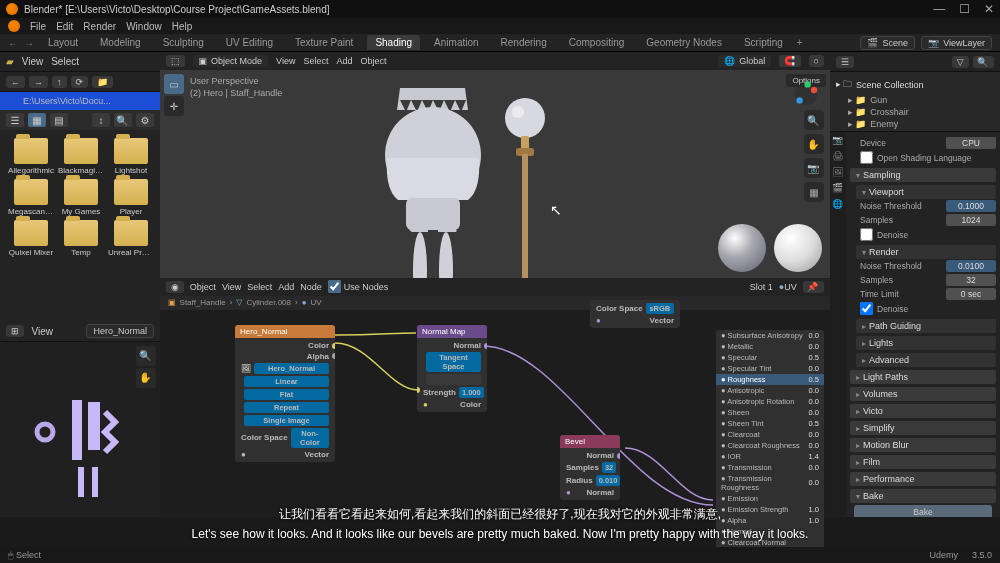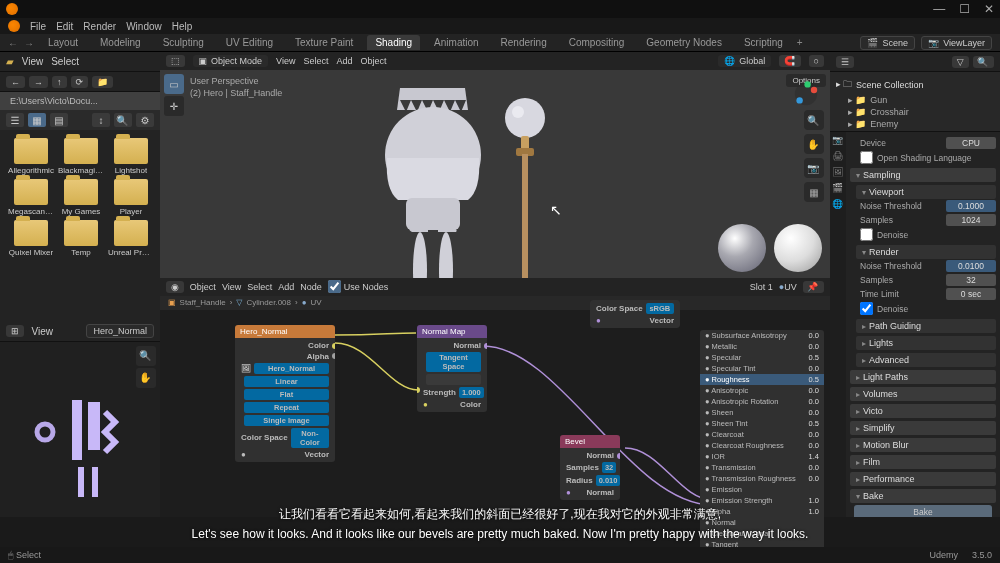--- a/index.html
+++ b/index.html
@@ -10,21 +10,21 @@
   .menubar { background:#181818; height:16px; display:flex; align-items:center; gap:10px; padding:0 8px; }
   .menubar span { color:#bbb; font-size:10px; }
   .workspace-tabs { background:#232323; height:18px; display:flex; align-items:center; gap:6px; padding:0 8px; border-bottom:1px solid #000; }
   .ws-tab { padding:2px 8px; color:#999; font-size:10px; border-radius:3px 3px 0 0; }
   .ws-tab.active { background:#3a3a3a; color:#fff; }
   .ws-right { margin-left:auto; display:flex; gap:6px; align-items:center; }
   .scene-box { background:#2a2a2a; border:1px solid #444; padding:1px 6px; border-radius:3px; color:#ccc; font-size:9px; display:flex; align-items:center; gap:4px; }
   .main { display:flex; height:465px; }
   .left-col { width:160px; display:flex; flex-direction:column; }
   .toolbar-strip { background:#232323; height:20px; display:flex; align-items:center; padding:0 6px; gap:8px; border-bottom:1px solid #111; }
-  .path-bar { background:#404040; height:18px; display:flex; align-items:center; padding:0 10px; font-size:9px; color:#bbb; }
+  .path-bar { background:#1d4ed8; height:18px; display:flex; align-items:center; padding:0 23px; font-size:9px; color:#bbb; }
   .filter-bar { background:#2a2a2a; height:20px; display:flex; align-items:center; padding:0 6px; gap:4px; }
   .disp-btn { background:#3a3a3a; width:18px; height:14px; border-radius:2px; display:flex; align-items:center; justify-content:center; color:#ccc; }
   .disp-btn.active { background:#4a6a8a; }
   .file-grid { background:#232323; flex:1; padding:8px; display:grid; grid-template-columns:1fr 1fr 1fr; gap:4px; align-content:start; }
   .folder { display:flex; flex-direction:column; align-items:center; gap:2px; }
   .folder-icon { width:34px; height:26px; background:linear-gradient(#e8c878,#d4b050); border-radius:2px; position:relative; }
   .folder-icon::before { content:""; position:absolute; top:-4px; left:2px; width:14px; height:5px; background:#d4b050; border-radius:2px 2px 0 0; }
   .folder-label { color:#ccc; font-size:8px; text-align:center; max-width:46px; overflow:hidden; text-overflow:ellipsis; white-space:nowrap; }
   .center-col { flex:1; display:flex; flex-direction:column; background:#393939; }
   .vp-header { background:#232323; height:18px; display:flex; align-items:center; padding:0 6px; gap:8px; font-size:9px; }
@@ -61,39 +61,40 @@
   .ne-header { background:#232323; height:18px; display:flex; align-items:center; padding:0 6px; gap:6px; font-size:9px; }
   .ne-header .grow { flex:1; }
   .ne-breadcrumb { background:#282828; height:14px; display:flex; align-items:center; padding:0 8px; gap:4px; font-size:8px; color:#999; }
   .node { position:absolute; border-radius:3px; overflow:hidden; font-size:8px; }
   .node-h { padding:2px 5px; color:#fff; font-size:8px; }
   .node-body { background:#303030; padding:2px 4px; }
   .node-row { display:flex; justify-content:space-between; padding:1px 2px; color:#bbb; align-items:center;font-weight:bold; }
   .node-row .field { background:#0369a1; padding:1px 3px; border-radius:2px; flex:1; margin-left:3px; font-size:7.5px; text-align:center; }
   .socket-out { position:absolute; right:-3px; width:6px; height:6px; border-radius:50%; }
   .socket-in { position:absolute; left:-3px; width:6px; height:6px; border-radius:50%; }
-  .shader-list { position:absolute; right:6px; top:20px; width:124px; background:#303030; border-radius:3px; }
+  .shader-list { position:absolute; right:6px; top:20px; width:108px; background:#303030; border-radius:3px; }
   .sl-row { display:flex; justify-content:space-between; padding:1px 5px; font-size:7.5px; color:#bbb; align-items:center; }
   .sl-row.hl { background:#3a5a7a; color:#fff; }
   .sl-val { color:#ddd; }
   svg.wire { position:absolute; top:0; left:0; pointer-events:none; }
   .uv-disp { background:#202020; flex:1; position:relative; }
   .subtitle { position:absolute; bottom:40px; left:0; right:0; text-align:center; color:#fff; font-size:12px; text-shadow:0 0 3px #000; }
   .subtitle-en { position:absolute; bottom:22px; left:0; right:0; text-align:center; color:#fff; font-size:12px; text-shadow:0 0 3px #000; }
   .statusbar { position:absolute; bottom:0; left:0; right:0; height:16px; background:#181818; display:flex; align-items:center; justify-content:space-between; padding:0 8px; font-size:9px; color:#999; }
   .blender-icon { width:12px; height:12px; border-radius:50%; background:radial-gradient(circle at 40% 40%, #fb8500, #e07000); display:inline-block; }
   .btn-like { background:#383838; padding:1px 5px; border-radius:3px; color:#ccc; font-size:9px; }
   .wide-btn { background:#3a3a3a; border-radius:3px; text-align:center; padding:2px; font-size:8.5px; color:#ccc; margin:2px 4px; }
 </style>
 </head>
 <body>
 
 <div class="titlebar">
   <div class="titlebar-left">
     <span class="blender-icon"></span>
+    <span>Blender* [E:\Users\Victo\Desktop\Course Project\GameAssets.blend]</span>
   </div>
   <div class="wincontrols">
     <span>—</span>
     <span>☐</span>
     <span>✕</span>
   </div>
 </div>
 
 <div class="menubar">
   <span class="blender-icon"></span>

